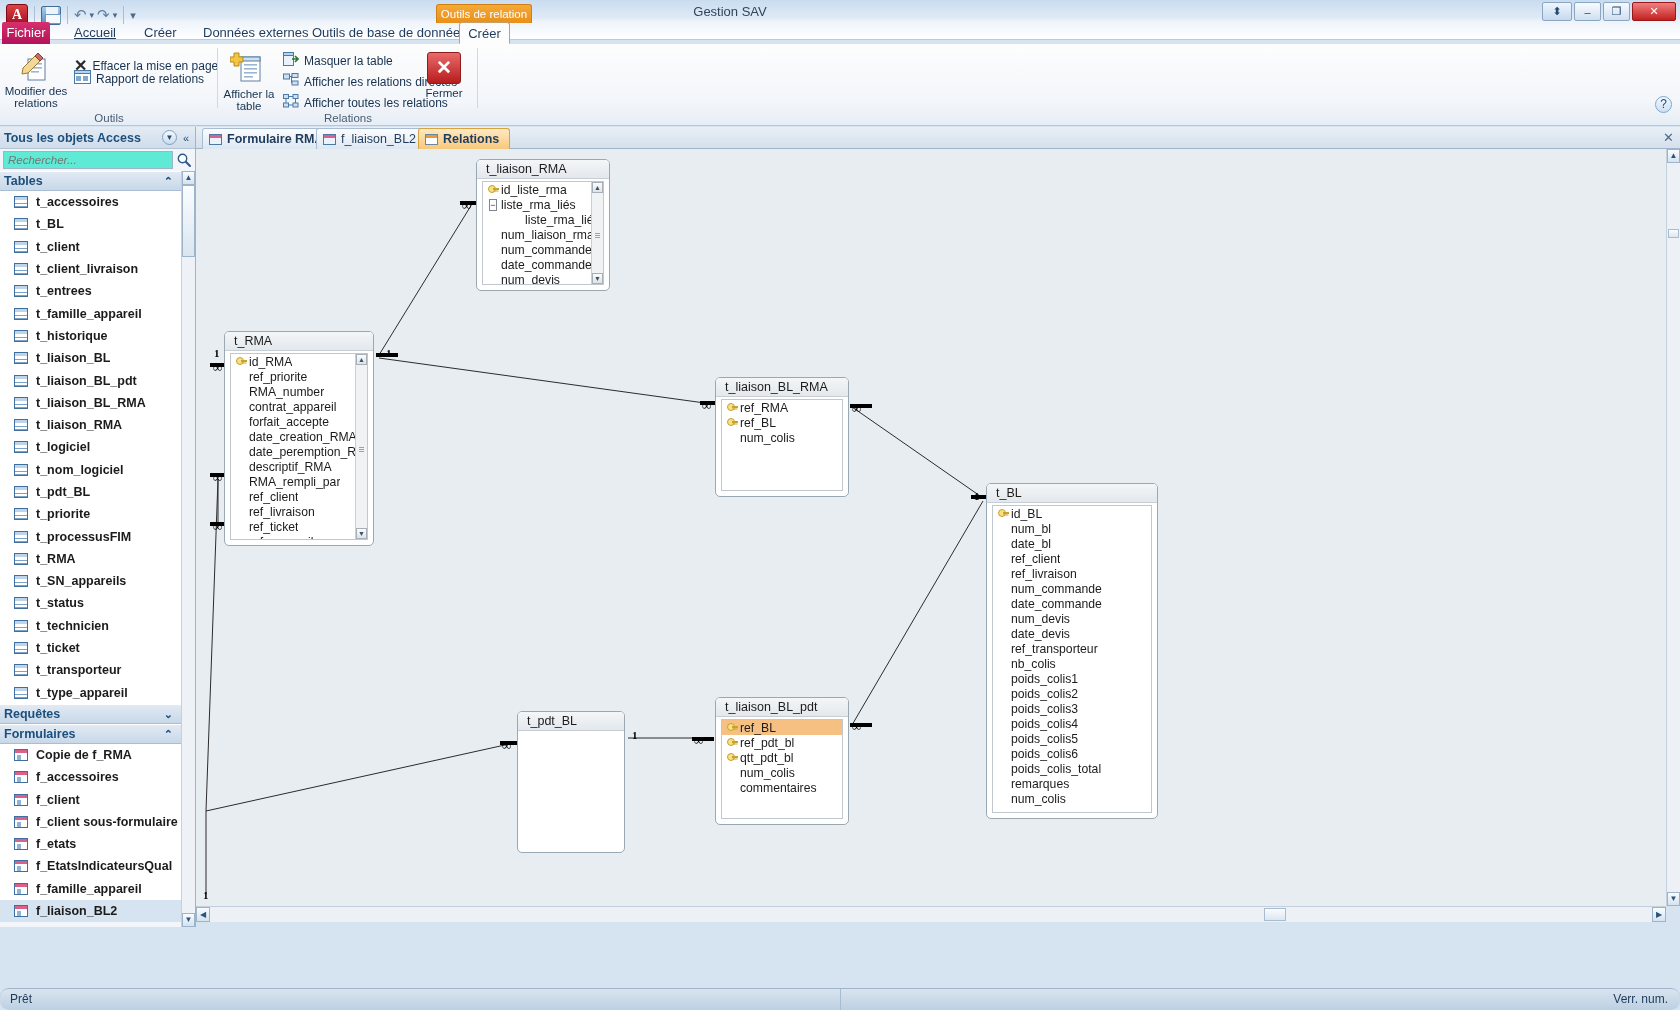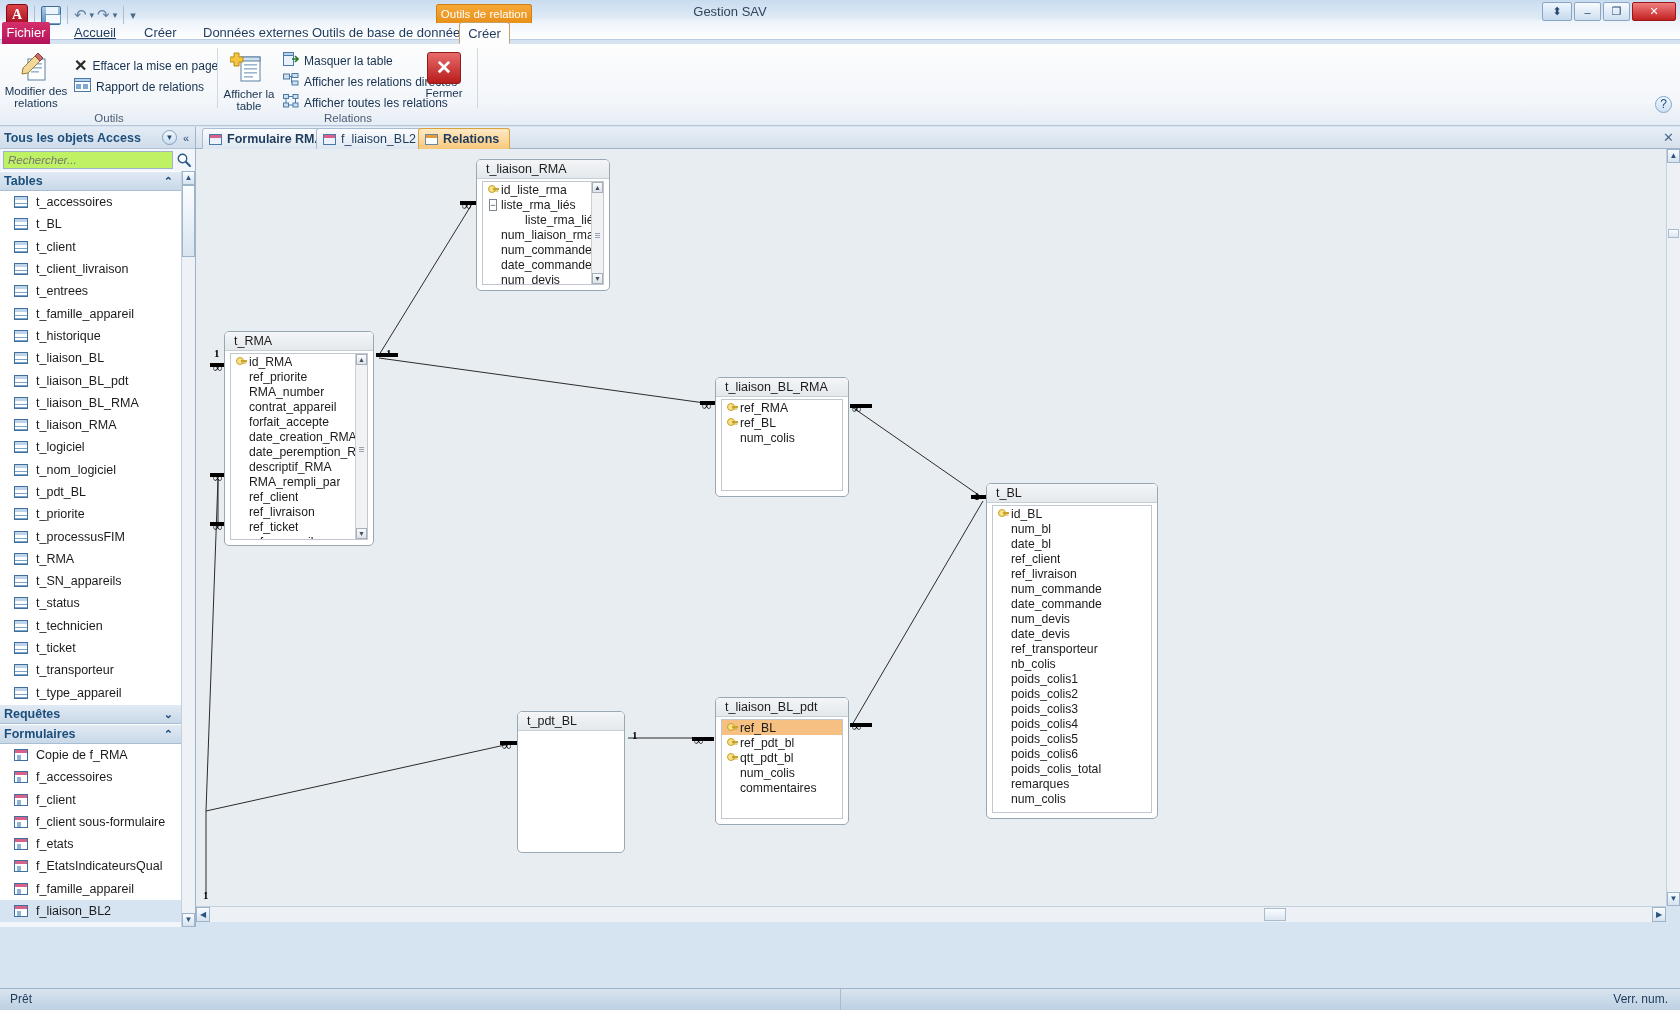--- a/index.html
+++ b/index.html
@@ -153,33 +153,33 @@
     width:15px;height:15px;border-radius:50%;border:1px solid #7fa0c0;
     background:linear-gradient(to bottom,#f5f9fd,#cbdcee);
     font-size:8px;text-align:center;line-height:13px;color:#234c74;
   }
   .np-collapse { font-size:11px; color:#234c74; padding:0 2px; }
 
   .np-search { height:22px; padding:2px 3px; display:flex; align-items:center; gap:3px; background:#f2f5f9;}
   .np-search input {
     flex:1; height:18px; border:1px solid #9db4ca; font-size:11.5px;
     padding:0 4px; font-style:italic; color:#555; font-family:"Liberation Sans",sans-serif;
-    background:#bef264;
+    background:#5eead4;
   }
   .np-search .mag { width:16px;height:16px; position:relative; }
 
   .np-groupbar {
     height:20px; line-height:19px;
     background:linear-gradient(to bottom,#e1eaf4,#c8d8e8);
     border-top:1px solid #fff; border-bottom:1px solid #a9bed3;
     font-size:12.5px; font-weight:bold; color:#1c4f7c;
     padding-left:4px; position:relative;
   }
   .np-groupbar .chev { position:absolute; right:8px; top:0; font-size:11px; color:#1c4f7c;}
-  .np-list { background:#fff; }
+  .np-list { background:#fff;font-weight:bold; }
   .np-item {
     height:22.3px; display:flex; align-items:center; gap:8px; padding-left:14px;
     font-size:12.5px; color:#1b1b1b; white-space:nowrap;
   }
   .np-item.selected { background:#d6e3f0; }
   .ico-tbl {
     width:14px;height:12px;border:1px solid #3e6f9e;background:#fff; flex:none;
     background-image:
       linear-gradient(to right, transparent 32%, #7ba3c8 32%, #7ba3c8 36%, transparent 36%, transparent 65%, #7ba3c8 65%, #7ba3c8 69%, transparent 69%),
       linear-gradient(to bottom, #bed5e9 0, #bed5e9 3px, transparent 3px, transparent 6px, #7ba3c8 6px, #7ba3c8 7px, transparent 7px, transparent 9px, #7ba3c8 9px, #7ba3c8 10px, transparent 10px);
@@ -283,21 +283,21 @@
     position:absolute; font-size:11px; font-weight:bold; color:#000;
     font-family:"Liberation Serif", serif;
   }
   .card.inf { font-size:13px; letter-spacing:-1px; }
 
   
   .statusbar {
     position:absolute; left:0; bottom:0; width:1680px; height:22px;
     background:linear-gradient(to bottom,#d9e4ef,#bcd0e2);
     border-top:1px solid #9fb4c9;
-    font-size:12px; color:#1c3b5c;
+    font-size:12px; color:#1c3b5c;border-radius:9px;
   }
   .statusbar .left { position:absolute; left:10px; top:3px; }
   .statusbar .right { position:absolute; right:12px; top:3px; }
   .statusbar .divider{position:absolute; left:840px; top:0; bottom:0; width:1px; background:#a8bccf;}
 </style>
 </head>
 <body>
 
 <div id="app">
 
@@ -353,21 +353,21 @@
           </svg>
         </div>
         <span>Modifier des relations</span>
       </div>
 
       <div class="smallbtn" style="left:74px; top:12px;">
         <span class="ico-x">✕</span>
         <span>Effacer la mise en page</span>
       </div>
 
-      <div class="smallbtn" style="left:74px; top:34px;">
+      <div class="smallbtn" style="left:74px; top:26px;">
         <span>
           <svg width="17" height="14" viewBox="0 0 17 14">
             <rect x="0.5" y="0.5" width="16" height="13" fill="#fff" stroke="#4c7aa8"></rect>
             <rect x="0.5" y="0.5" width="16" height="3" fill="#b7d2ea" stroke="#4c7aa8"></rect>
             <rect x="2" y="6" width="5" height="5" fill="#7fa9d0"></rect>
             <rect x="9" y="6" width="5" height="5" fill="#7fa9d0"></rect>
           </svg>
         </span>
         <span>Rapport de relations</span>
       </div>

